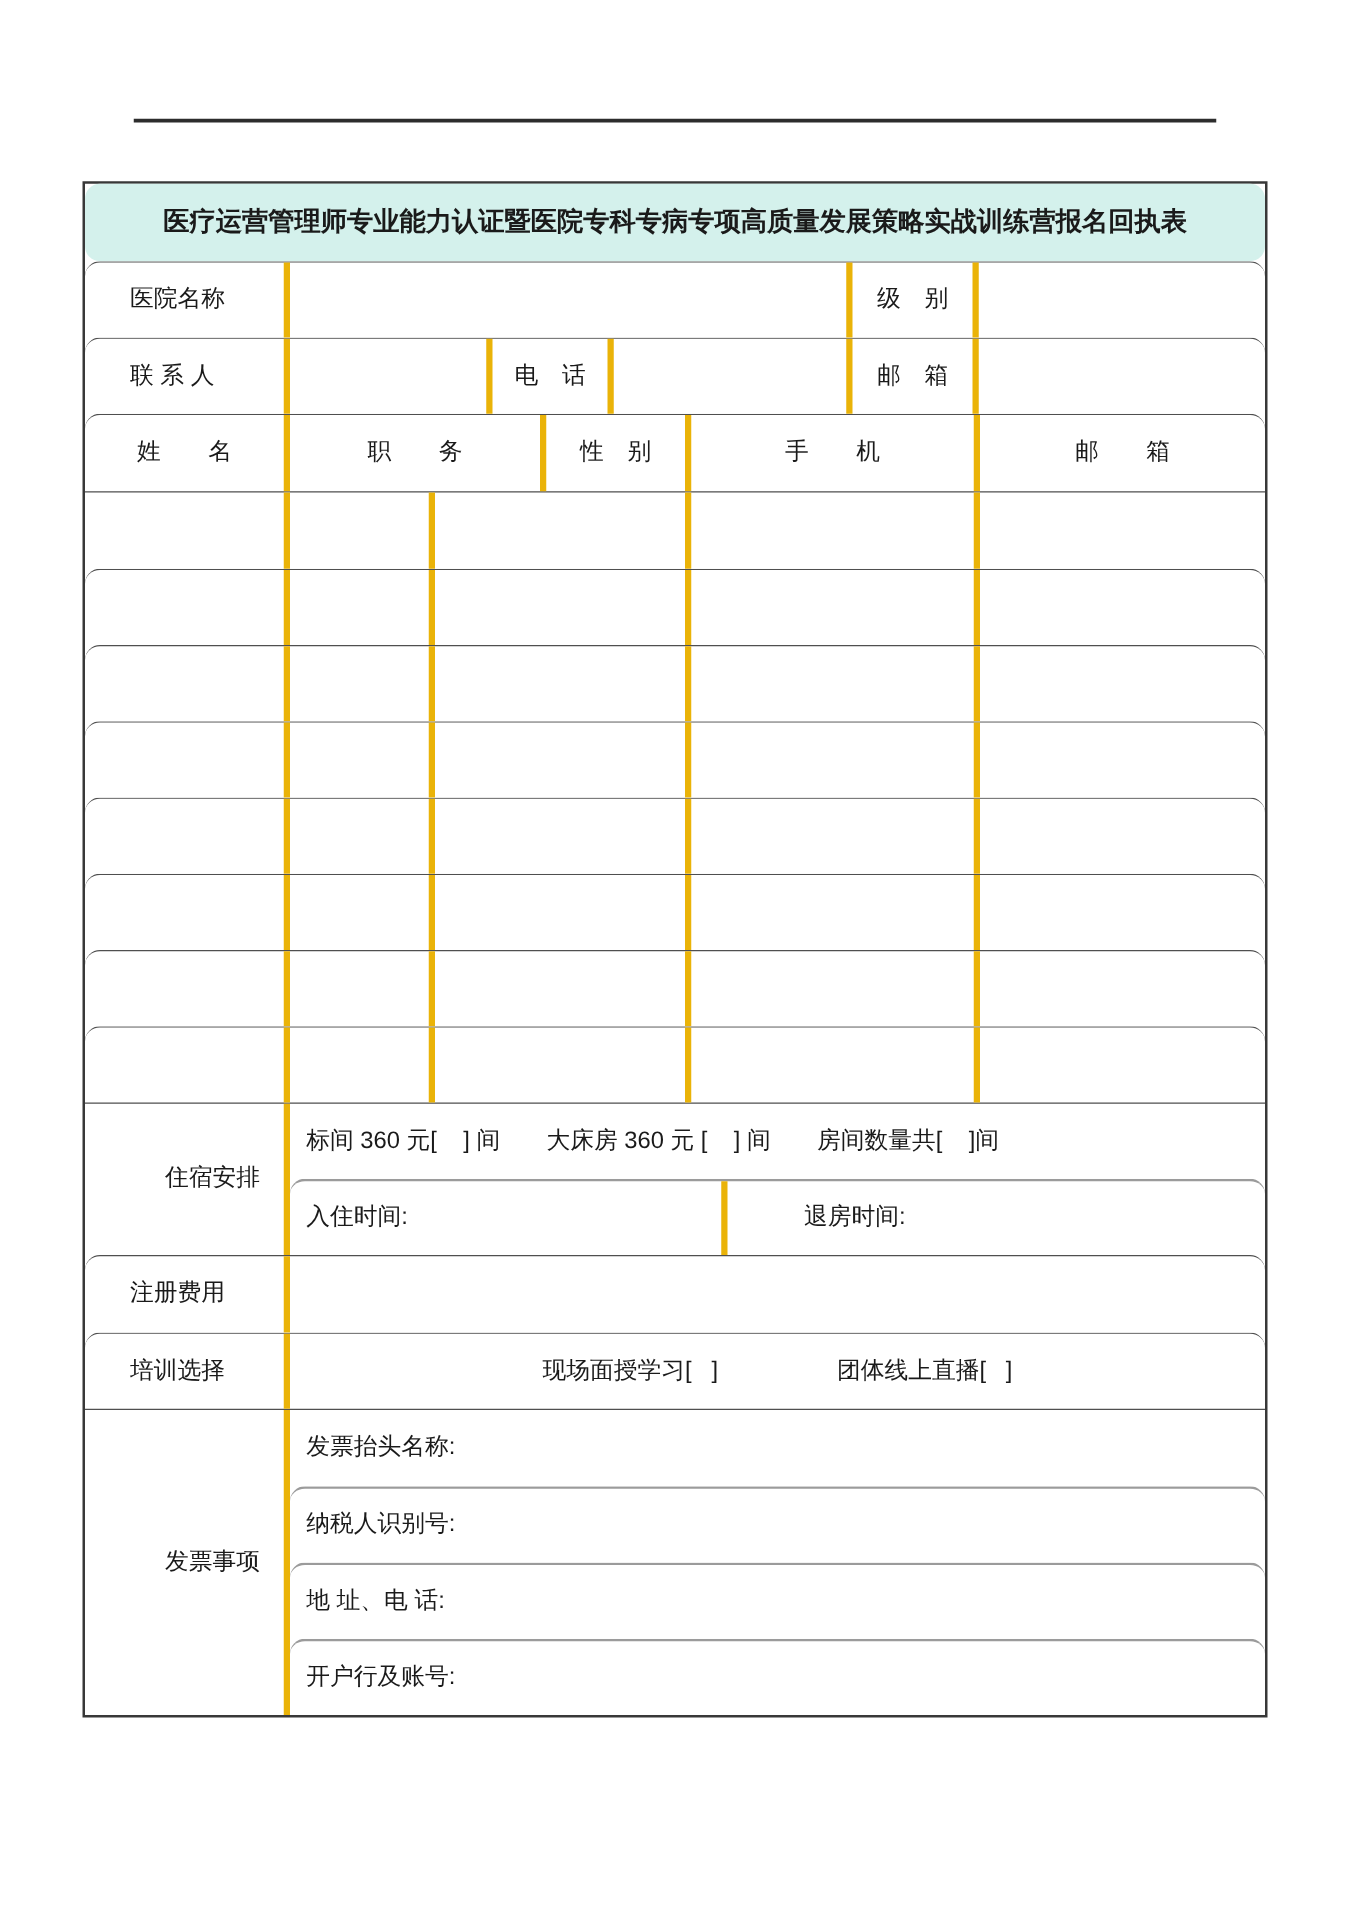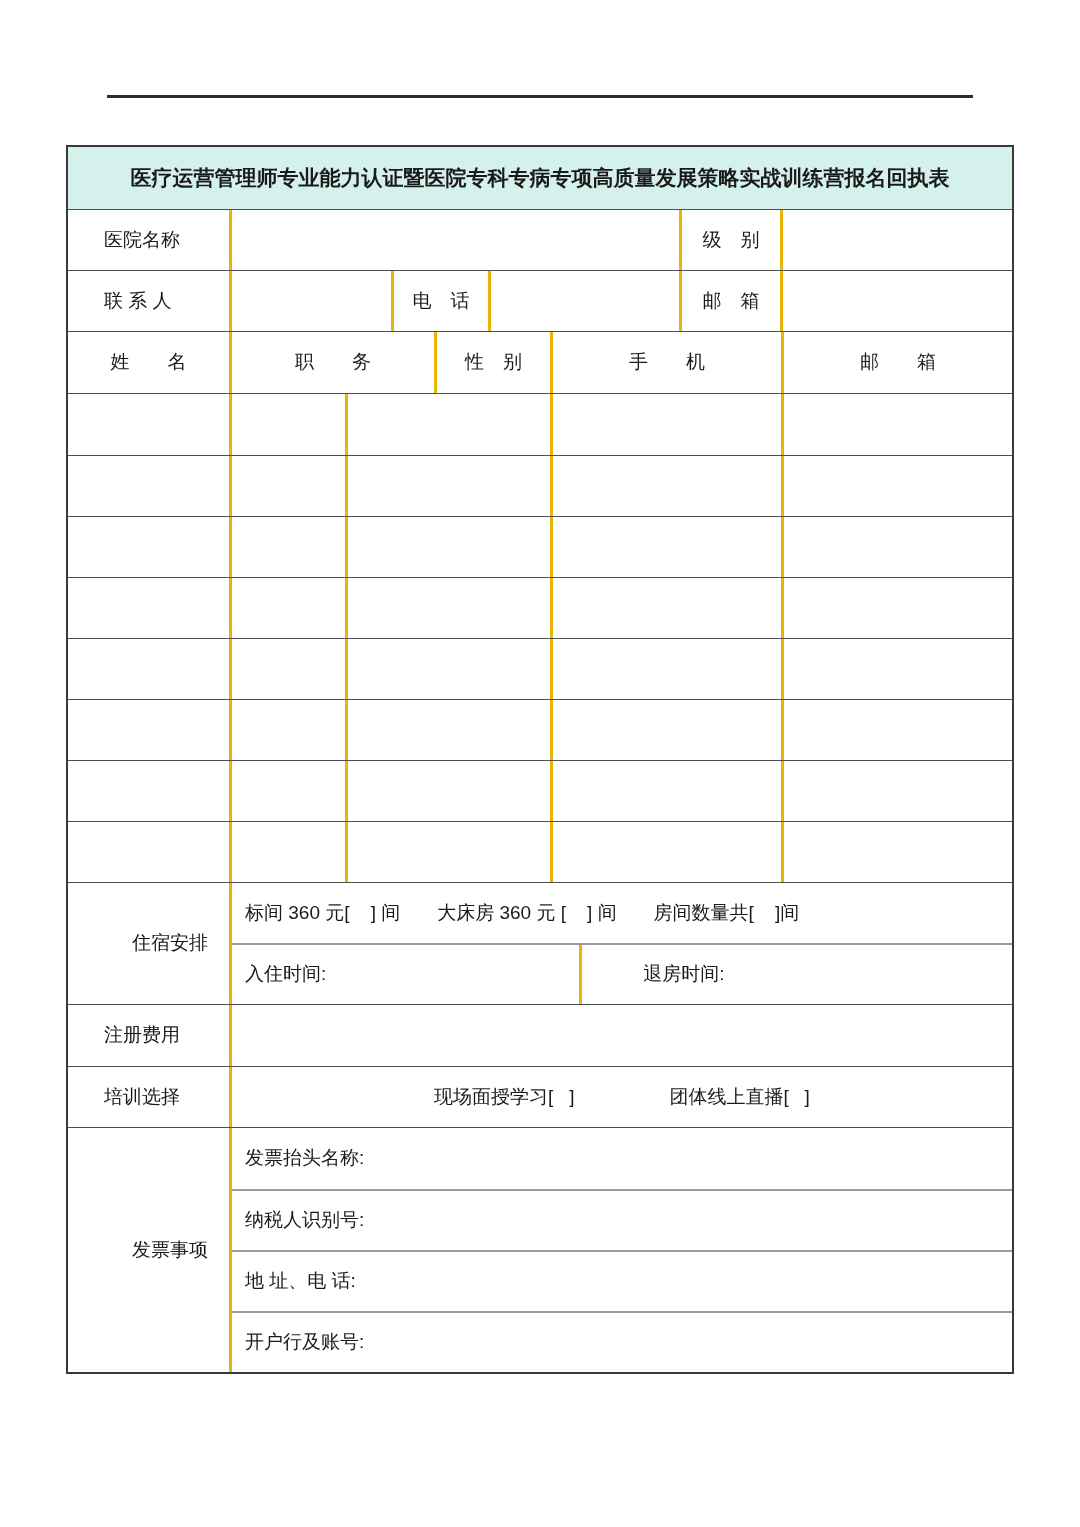--- a/index.html
+++ b/index.html
@@ -6,27 +6,27 @@
   body{
     width:1080px;height:1527px;background:#ffffff;position:relative;
     font-family:"Liberation Sans","DejaVu Sans",sans-serif;color:#1a1a1a;
   }
   .top-rule{position:absolute;left:107px;top:95px;width:866px;height:3px;background:#2d2d2d;}
   .form{
     position:absolute;left:66px;top:145px;width:948px;
     border:2px solid #383838;box-sizing:border-box;background:#fff;
   }
   .form > div + div{border-top:1px solid #4f4f4f;}
-  .row{display:flex;box-sizing:border-box;}
+  .row{display:flex;box-sizing:border-box;border-radius:12px;}
   .section{display:flex;box-sizing:border-box;}
   .cell{
     box-sizing:border-box;display:flex;align-items:center;
     font-size:19px;white-space:pre;overflow:hidden;line-height:1.2;
   }
-  .br{border-right:3px solid #eab308;}
+  .br{border-right:5px solid #eab308;}
   .center{justify-content:center;}
   .pl36{padding-left:36px;}
   .pl12{padding-left:13px;text-align:center;}
   .h62{height:62px}.h61{height:61px}.h60{height:60px}
   .w164{width:164px}.w450{width:450px}.w101{width:101px}.w229{width:229px}
   .w162{width:162px}.w97{width:97px}.w191{width:191px}
   .w116{width:116px}.w205{width:205px}.w231{width:231px}.w228{width:228px}
   .w780{width:780px}.w373{width:373px}.w407{width:407px}
   .title-row{height:62px;}
   .title-cell{width:944px;justify-content:center;font-weight:bold;font-size:21px;}

